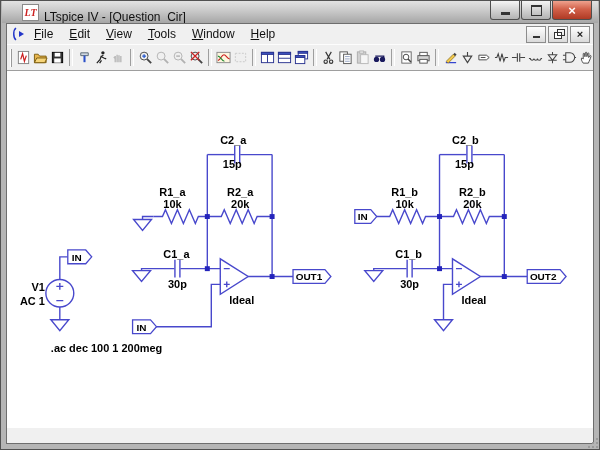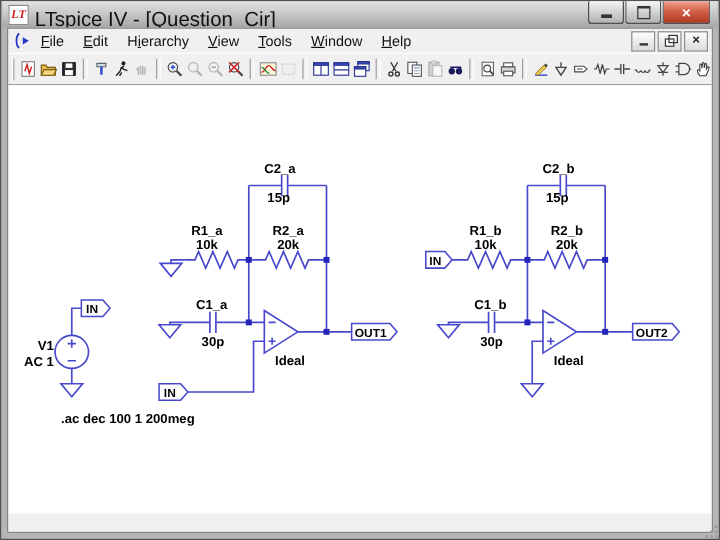--- a/index.html
+++ b/index.html
@@ -1,23 +1,23 @@
 <!DOCTYPE html>
 <html><head>
 <meta charset="utf-8">
 <style>
   html,body{margin:0;padding:0;}
   body{width:600px;height:450px;position:relative;font-family:"Liberation Sans",sans-serif;background:#8f8f8f;overflow:hidden;}
   .window{position:absolute;inset:0;background:#b5b5b5;border:1px solid #515151;box-sizing:border-box;}
   
   .titlebar{position:absolute;left:1px;right:1px;top:0;height:22px;
-    background:linear-gradient(#e2e2e2,#c9c9c9 45%,#a6a6a6);display:flex;align-items:center;padding-left:5px;box-sizing:border-box;justify-content:center;}
+    background:linear-gradient(#e2e2e2,#c9c9c9 45%,#a6a6a6);display:flex;align-items:center;padding-left:20px;box-sizing:border-box;justify-content:center;}
   .app-logo{width:15px;height:15px;background:#fff;border:1px solid #8a8a8a;display:flex;align-items:center;justify-content:center;
     font-family:"Liberation Serif",serif;font-style:italic;font-weight:bold;font-size:10px;color:#cc2222;}
-  .title-text{margin-left:5px;font-size:17px;color:#111;margin-top:10px;}
+  .title-text{margin-left:5px;font-size:12px;color:#111;margin-top:10px;}
   .cap-buttons{margin-left:auto;display:flex;margin-right:6px;margin-top:-3px;}
   .cap-btn{width:28px;height:18px;border:1px solid #4e4e4e;border-top:none;border-radius:0 0 3px 3px;
     background:linear-gradient(#f5f5f5,#d6d6d6 45%,#b2b2b2);display:flex;align-items:center;justify-content:center;margin-left:1px;}
   .cap-btn.close{width:38px;background:linear-gradient(#efa28e,#d2614a 45%,#b03a24);color:#fff;}
   .g-min{width:9px;height:3px;background:#333;margin-top:7px;}
   .g-max{width:9px;height:8px;border:1px solid #333;border-top:2px solid #333;background:transparent;}
   .g-x{font-size:13px;font-weight:bold;color:#fff;line-height:1;}
   
   .client{position:absolute;left:5px;right:5px;top:22px;bottom:5px;background:#f0f0f0;border:1px solid #6e6e6e;
     display:flex;flex-direction:column;box-sizing:border-box;justify-content:flex-end;}
@@ -70,21 +70,20 @@
   <div class="client">
 
     <div class="menubar">
       <svg width="16" height="16" viewBox="0 0 16 16">
         <path d="M6 2C3 4.2 3 11.8 6 14" stroke="#2336c9" fill="none" stroke-width="1.5"></path>
         <path d="M9 5l5 3-5 3z" fill="#2336c9"></path>
       </svg>
       <div class="menu-items">
           <span class="menu-item"><u>F</u>ile</span>
           <span class="menu-item"><u>E</u>dit</span>
-          <span class="menu-item">H<u>i</u>erarchy</span>
           <span class="menu-item"><u>V</u>iew</span>
           <span class="menu-item"><u>T</u>ools</span>
           <span class="menu-item"><u>W</u>indow</span>
           <span class="menu-item"><u>H</u>elp</span>
         </div>
       <div class="mdi-buttons">
         <div class="mdi-btn">
             <div class="g-min" style="width:7px;height:2px;margin-top:6px;"></div>
           </div>
         <div class="mdi-btn">

